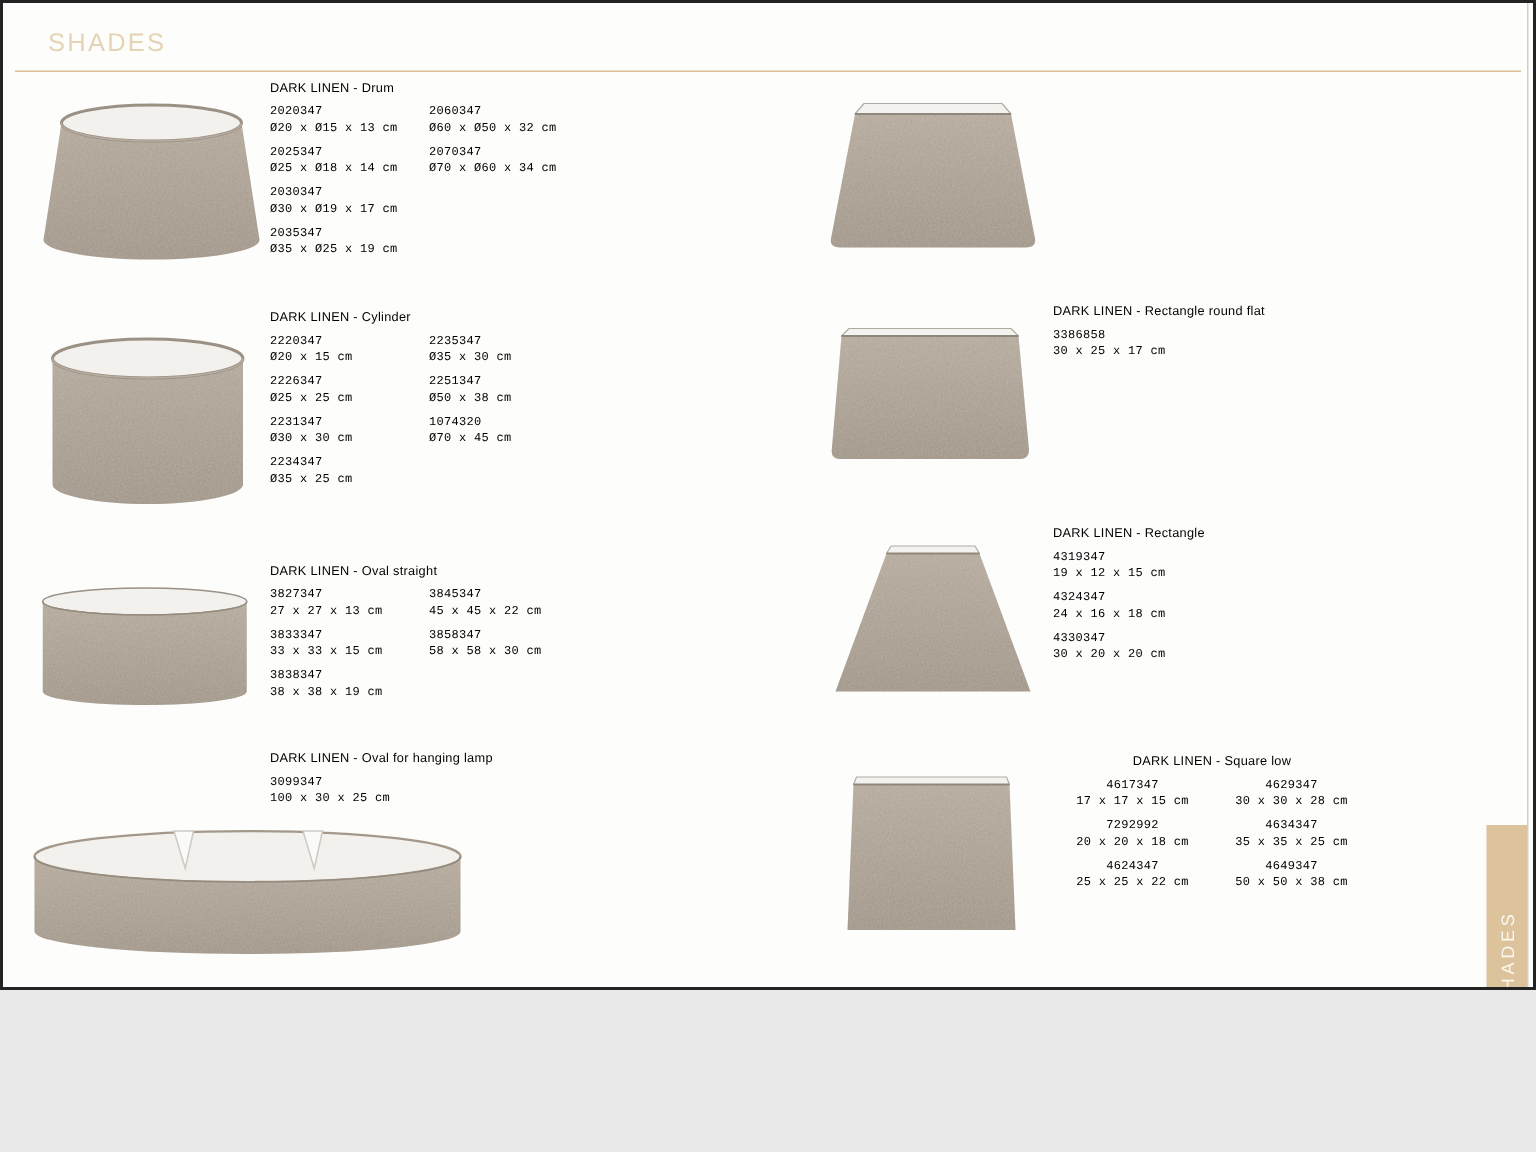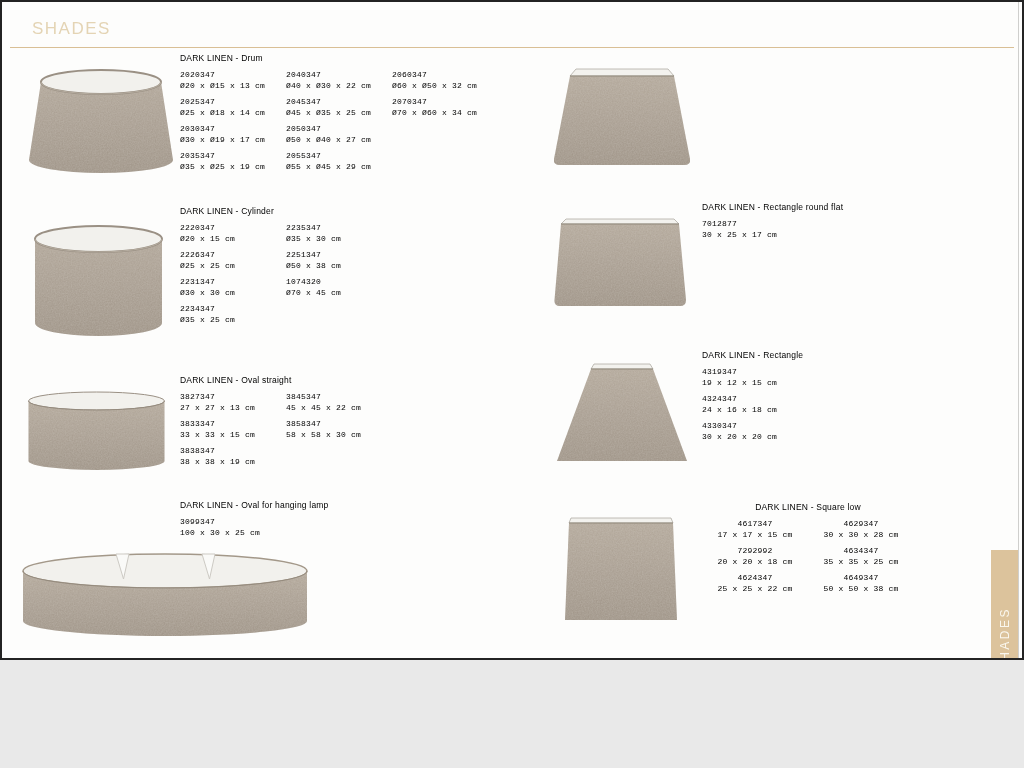--- a/index.html
+++ b/index.html
@@ -143,38 +143,20 @@
             <div class="code">2030347</div>
             <div class="size">Ø30 x Ø19 x 17 cm</div>
           </div>
           <div class="product">
             <div class="code">2035347</div>
             <div class="size">Ø35 x Ø25 x 19 cm</div>
           </div>
         </div>
         <div class="col">
           <div class="product">
-            <div class="code">2040347</div>
-            <div class="size">Ø40 x Ø30 x 22 cm</div>
-          </div>
-          <div class="product">
-            <div class="code">2045347</div>
-            <div class="size">Ø45 x Ø35 x 25 cm</div>
-          </div>
-          <div class="product">
-            <div class="code">2050347</div>
-            <div class="size">Ø50 x Ø40 x 27 cm</div>
-          </div>
-          <div class="product">
-            <div class="code">2055347</div>
-            <div class="size">Ø55 x Ø45 x 29 cm</div>
-          </div>
-        </div>
-        <div class="col">
-          <div class="product">
             <div class="code">2060347</div>
             <div class="size">Ø60 x Ø50 x 32 cm</div>
           </div>
           <div class="product">
             <div class="code">2070347</div>
             <div class="size">Ø70 x Ø60 x 34 cm</div>
           </div>
         </div>
       </div>
   </div>
@@ -254,21 +236,21 @@
           </div>
         </div>
       </div>
   </div>
 
   <div class="section" style="left:700px;top:200px;">
     <div class="section-title">DARK LINEN - Rectangle round flat</div>
     <div class="columns">
         <div class="col">
           <div class="product">
-            <div class="code">7012877</div>
+            <div class="code">3386858</div>
             <div class="size">30 x 25 x 17 cm</div>
           </div>
         </div>
       </div>
   </div>
   <div class="section" style="left:700px;top:348px;">
     <div class="section-title">DARK LINEN - Rectangle</div>
     <div class="columns">
         <div class="col">
           <div class="product">

